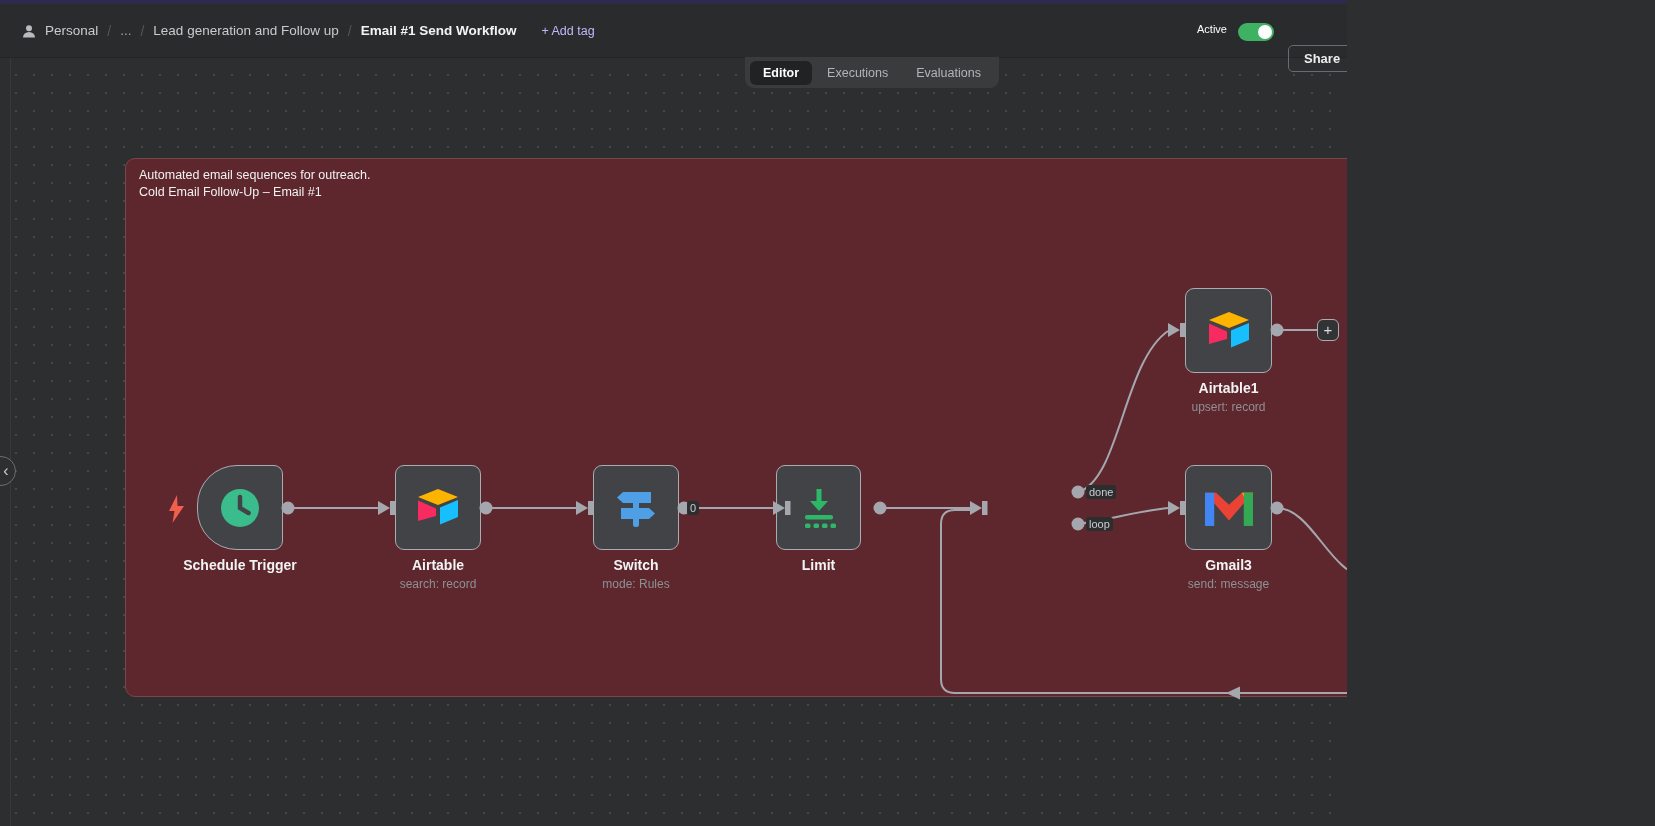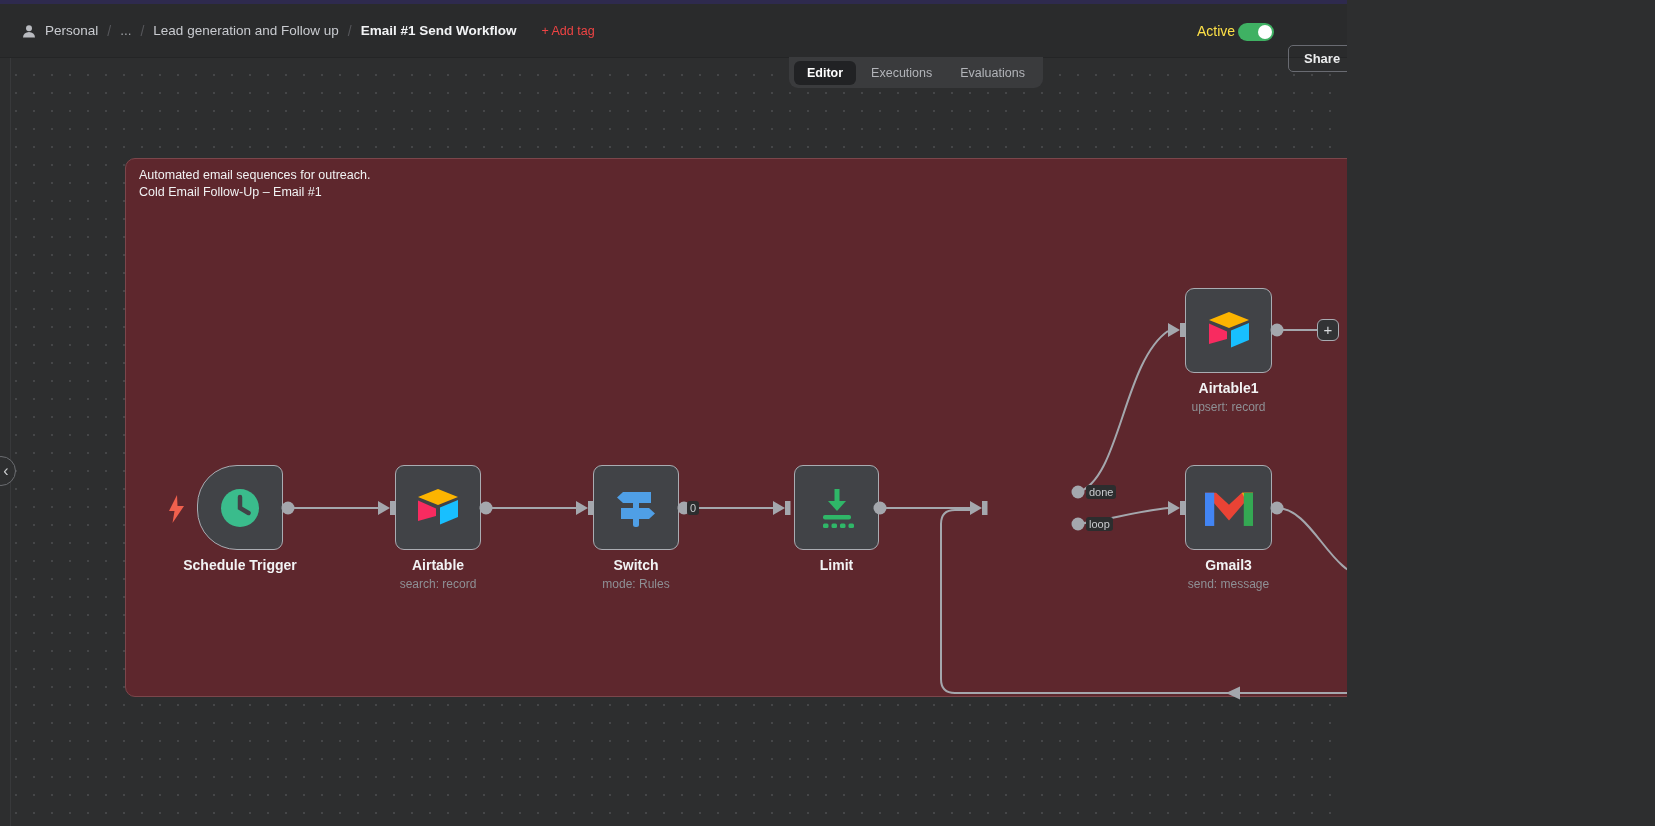--- a/index.html
+++ b/index.html
@@ -8,41 +8,41 @@
 
   
   .topstrip{position:absolute;top:0;left:0;width:100%;height:4px;background:#2e2a4e;z-index:7;}
   .header{position:absolute;top:4px;left:0;width:100%;height:53px;background:#2a2b2c;
           border-bottom:1px solid #242526;z-index:6;}
   .crumbs{position:absolute;left:22px;top:0;height:53px;display:flex;align-items:center;gap:9px;
           font-size:13.5px;color:#c9cbd0;white-space:nowrap;}
   .crumb-sep{color:#55565a;font-size:14px;}
   .crumb-ellipsis{color:#9fa1a6;}
   .crumb-current{color:#f2f3f5;font-weight:700;}
-  .addtag{color:#ef4444;font-size:12.5px;margin-left:16px;}
-  .active-label{position:absolute;left:1197px;top:19px;color:#fde047;font-size:14px;}
+  .addtag{color:#c4b5fd;font-size:12.5px;margin-left:16px;}
+  .active-label{position:absolute;left:1197px;top:19px;color:#ffffff;font-size:11px;}
   .toggle{position:absolute;left:1238px;top:19px;width:36px;height:18px;border-radius:9px;background:#3fb163;}
   .toggle .knob{position:absolute;right:2px;top:2px;width:14px;height:14px;border-radius:50%;background:#fff;}
   .share-btn{position:absolute;left:1288px;top:13px;padding:5px 15px;border:1px solid #696b72;border-radius:5px;
              color:#ecedee;font-size:13px;font-weight:600;background:transparent;margin-top:28px;}
   .saved{position:absolute;left:1384px;top:19px;color:#a0a2a8;font-size:13px;}
   .history-btn{position:absolute;left:1438px;top:14px;width:24px;height:24px;display:flex;align-items:center;justify-content:center;}
   .dots-btn{position:absolute;left:1512px;top:23px;display:flex;gap:3px;}
   .dots-btn i{width:3.5px;height:3.5px;border-radius:50%;background:#9b9da2;}
   .hdr-divider{position:absolute;left:1556px;top:0;width:1px;height:53px;background:#3a3b3d;}
   .star-btn{position:absolute;left:1578px;top:12px;height:28px;display:flex;align-items:center;gap:20px;
             background:#23282e;border:1px solid #3a4046;border-radius:6px;padding:0 10px;
             color:#f4f5f6;font-size:13px;font-weight:700;box-sizing:border-box;}
   .star-count{position:absolute;left:1650px;top:12px;height:28px;width:34px;display:flex;align-items:center;
               justify-content:flex-start;background:#23282e;border:1px solid #3a4046;border-radius:6px;
               color:#f4f5f6;font-size:13px;font-weight:700;padding-left:9px;box-sizing:border-box;}
 
   
   .tabbar{position:absolute;left:745px;top:57px;height:31px;background:#3a3b3d;border-radius:0 0 9px 9px;
-          display:flex;align-items:center;padding:0 5px;gap:2px;z-index:6;margin-left:44px;}
+          display:flex;align-items:center;padding:0 5px;gap:2px;z-index:6;}
   .tab{font-size:12.5px;color:#b2b4b9;padding:5px 13px;border-radius:6px;}
   .tab.active{background:#212224;color:#ffffff;font-weight:700;}
 
   
   .canvas{position:absolute;left:0;top:57px;width:1655px;height:769px;
           background-image:radial-gradient(circle,#454648 1px,transparent 1.4px);
           background-size:18px 18px;background-position:7px 9px;z-index:0;}
   .panel-edge{position:absolute;left:10px;top:57px;width:1px;height:769px;background:#38393b;z-index:1;}
   .collapse-btn{position:absolute;left:-14px;top:456px;width:30px;height:30px;border-radius:50%;
                 border:1px solid #6b6d71;background:#2e2f30;color:#caccce;font-size:16px;line-height:28px;
@@ -219,21 +219,21 @@
   <div class="node" style="left:593px;top:465px;">
     <svg width="42" height="38" viewBox="0 0 42 38">
       <rect x="18" y="5" width="6" height="33" rx="2.5" fill="#4f9fe6"></rect>
       <polygon points="8,3 36,3 36,14 8,14 2,8.5" fill="#4f9fe6"></polygon>
       <polygon points="6,19 34,19 40,24.5 34,30 6,30" fill="#4f9fe6"></polygon>
     </svg>
     <div class="node-label">Switch</div>
     <div class="node-sub">mode: Rules</div>
   </div>
 
-  <div class="node" style="left:794px;top:465px;width:85px;">
+  <div class="node" style="left:776px;top:465px;width:85px;">
     <svg width="40" height="42" viewBox="0 0 40 42">
       <rect x="17.5" y="2" width="5" height="14" fill="#2fb768"></rect>
       <polygon points="11,14 29,14 20,24" fill="#2fb768"></polygon>
       <rect x="6" y="28" width="28" height="4.5" rx="2" fill="#2fb768"></rect>
       <rect x="6" y="36.5" width="5.5" height="4.5" rx="1.5" fill="#2fb768"></rect>
       <rect x="14.5" y="36.5" width="5.5" height="4.5" rx="1.5" fill="#2fb768"></rect>
       <rect x="23" y="36.5" width="5.5" height="4.5" rx="1.5" fill="#2fb768"></rect>
       <rect x="31.5" y="36.5" width="5.5" height="4.5" rx="1.5" fill="#2fb768"></rect>
     </svg>
     <div class="node-label">Limit</div>

